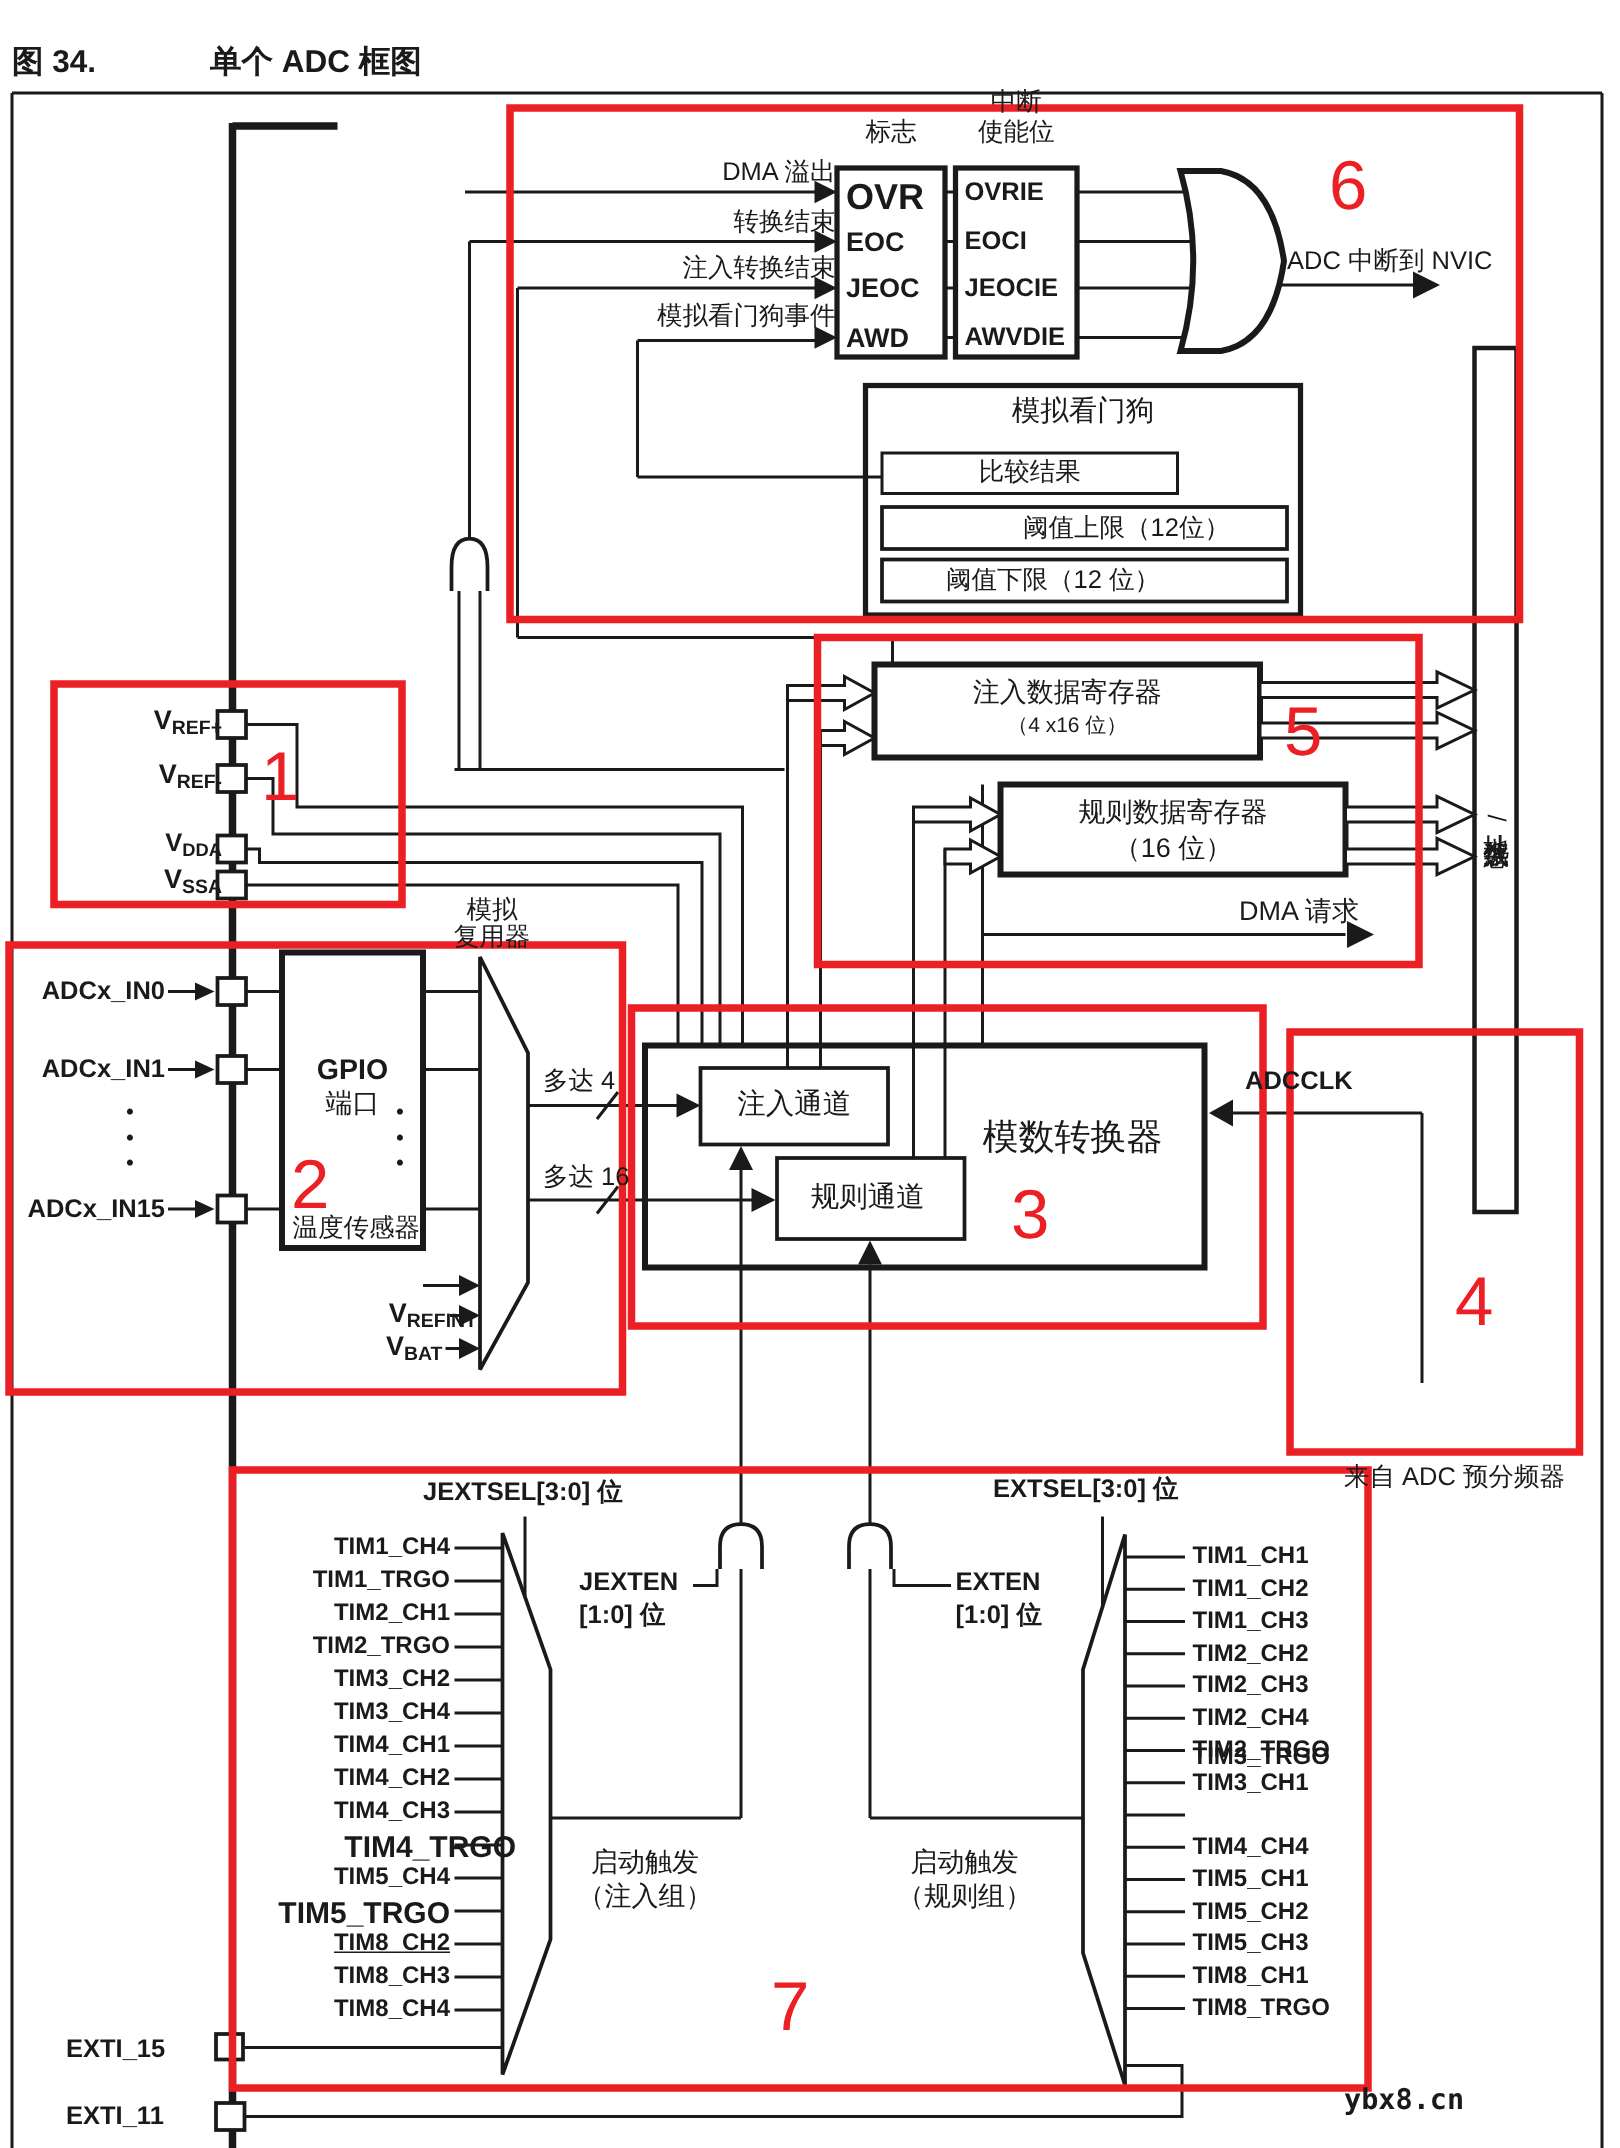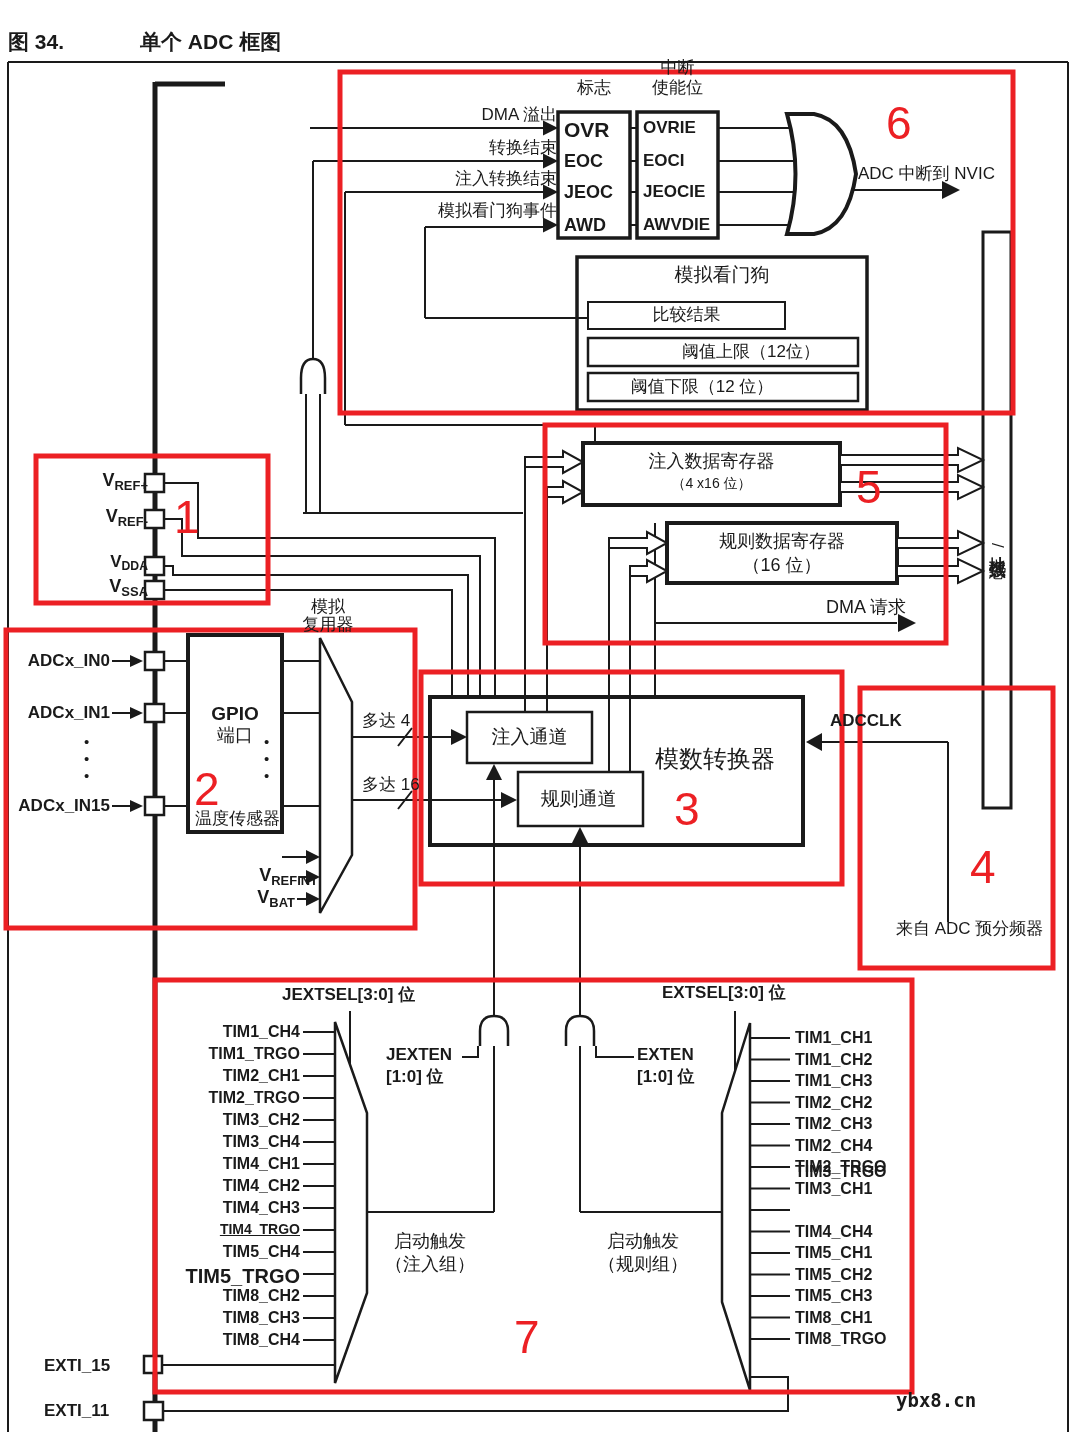--- a/index.html
+++ b/index.html
@@ -150,21 +150,21 @@
 
   <div class="lbl c" style="left:558px;top:79px;width:72px;">标志</div>
   <div class="lbl c" style="left:637px;top:59px;width:81px;">中断</div>
   <div class="lbl c" style="left:637px;top:79px;width:81px;">使能位</div>
 
   <div class="lbl" style="right:523px;top:106px;">DMA 溢出</div>
   <div class="lbl" style="right:523px;top:139px;">转换结束</div>
   <div class="lbl" style="right:523px;top:170px;">注入转换结束</div>
   <div class="lbl" style="right:523px;top:202px;">模拟看门狗事件</div>
 
-  <div class="lbl b" style="left:564px;top:119px;font-size:21px;">OVR</div>
+  <div class="lbl b" style="left:564px;top:119px;font-size:24px;">OVR</div>
   <div class="lbl b" style="left:564px;top:152px;font-size:18px;">EOC</div>
   <div class="lbl b" style="left:564px;top:183px;font-size:18px;">JEOC</div>
   <div class="lbl b" style="left:564px;top:216px;font-size:18px;">AWD</div>
   <div class="lbl b" style="left:643px;top:119px;font-size:17px;">OVRIE</div>
   <div class="lbl b" style="left:643px;top:152px;font-size:17px;">EOCI</div>
   <div class="lbl b" style="left:643px;top:183px;font-size:17px;">JEOCIE</div>
   <div class="lbl b" style="left:643px;top:216px;font-size:17px;">AWVDIE</div>
 
   <div class="lbl" style="left:858px;top:165px;">ADC 中断到 NVIC</div>
 
@@ -198,21 +198,21 @@
   <div class="lbl" style="left:362px;top:776px;">多达 16</div>
   <div class="lbl" style="right:800px;top:810px;">温度传感器</div>
   <div class="lbl b" style="right:762px;top:866px;font-size:18px;"><span>V</span><span class="sub">REFINT</span></div>
   <div class="lbl b" style="right:785px;top:888px;font-size:18px;"><span>V</span><span class="sub">BAT</span></div>
 
   <div class="lbl" style="left:655px;top:746px;font-size:24px;">模数转换器</div>
   <div class="lbl c" style="left:467px;top:727px;width:125px;font-size:19px;">注入通道</div>
   <div class="lbl c" style="left:518px;top:789px;width:121px;font-size:19px;">规则通道</div>
 
   <div class="lbl b" style="left:830px;top:712px;">ADCCLK</div>
-  <div class="lbl" style="left:864px;top:920px;padding-left:32px;">来自 ADC 预分频器</div>
+  <div class="lbl" style="left:864px;top:976px;padding-left:32px;">来自 ADC 预分频器</div>
 
   <div class="lbl b" style="left:282px;top:986px;">JEXTSEL[3:0] 位</div>
   <div class="lbl b" style="left:662px;top:984px;">EXTSEL[3:0] 位</div>
   <div class="lbl b" style="left:386px;top:1046px;">JEXTEN</div>
   <div class="lbl b" style="left:386px;top:1068px;">[1:0] 位</div>
   <div class="lbl b" style="left:637px;top:1046px;">EXTEN</div>
   <div class="lbl b" style="left:637px;top:1068px;">[1:0] 位</div>
   <div class="lbl c" style="left:375px;top:1232px;width:110px;font-size:18px;">启动触发</div>
   <div class="lbl c" style="left:375px;top:1255px;width:110px;font-size:18px;">（注入组）</div>
   <div class="lbl c" style="left:588px;top:1232px;width:110px;font-size:18px;">启动触发</div>
@@ -220,24 +220,24 @@
 
   <div class="lbl b" style="right:780px;top:1024px;font-size:16px;">TIM1_CH4</div>
   <div class="lbl b" style="right:780px;top:1046px;font-size:16px;">TIM1_TRGO</div>
   <div class="lbl b" style="right:780px;top:1068px;font-size:16px;">TIM2_CH1</div>
   <div class="lbl b" style="right:780px;top:1090px;font-size:16px;">TIM2_TRGO</div>
   <div class="lbl b" style="right:780px;top:1112px;font-size:16px;">TIM3_CH2</div>
   <div class="lbl b" style="right:780px;top:1134px;font-size:16px;">TIM3_CH4</div>
   <div class="lbl b" style="right:780px;top:1156px;font-size:16px;">TIM4_CH1</div>
   <div class="lbl b" style="right:780px;top:1178px;font-size:16px;">TIM4_CH2</div>
   <div class="lbl b" style="right:780px;top:1200px;font-size:16px;">TIM4_CH3</div>
-  <div class="lbl b" style="right:780px;top:1222px;font-size:14px;text-decoration:underline;">TIM4_TRGO</div>
+  <div class="lbl b" style="right:736px;top:1222px;font-size:20px;">TIM4_TRGO</div>
   <div class="lbl b" style="right:780px;top:1244px;font-size:16px;">TIM5_CH4</div>
   <div class="lbl b" style="right:780px;top:1266px;font-size:20px;">TIM5_TRGO</div>
-  <div class="lbl b" style="right:780px;top:1288px;font-size:16px;">TIM8_CH2</div>
+  <div class="lbl b" style="right:780px;top:1288px;font-size:16px;text-decoration:underline;">TIM8_CH2</div>
   <div class="lbl b" style="right:780px;top:1310px;font-size:16px;">TIM8_CH3</div>
   <div class="lbl b" style="right:780px;top:1332px;font-size:16px;">TIM8_CH4</div>
 
   <div class="lbl b" style="left:795px;top:1030px;font-size:16px;">TIM1_CH1</div>
   <div class="lbl b" style="left:795px;top:1052px;font-size:16px;">TIM1_CH2</div>
   <div class="lbl b" style="left:795px;top:1073px;font-size:16px;">TIM1_CH3</div>
   <div class="lbl b" style="left:795px;top:1095px;font-size:16px;">TIM2_CH2</div>
   <div class="lbl b" style="left:795px;top:1116px;font-size:16px;">TIM2_CH3</div>
   <div class="lbl b" style="left:795px;top:1138px;font-size:16px;">TIM2_CH4</div>
   <div class="lbl b" style="left:795px;top:1159px;font-size:16px;">TIM2_TRGO</div>

